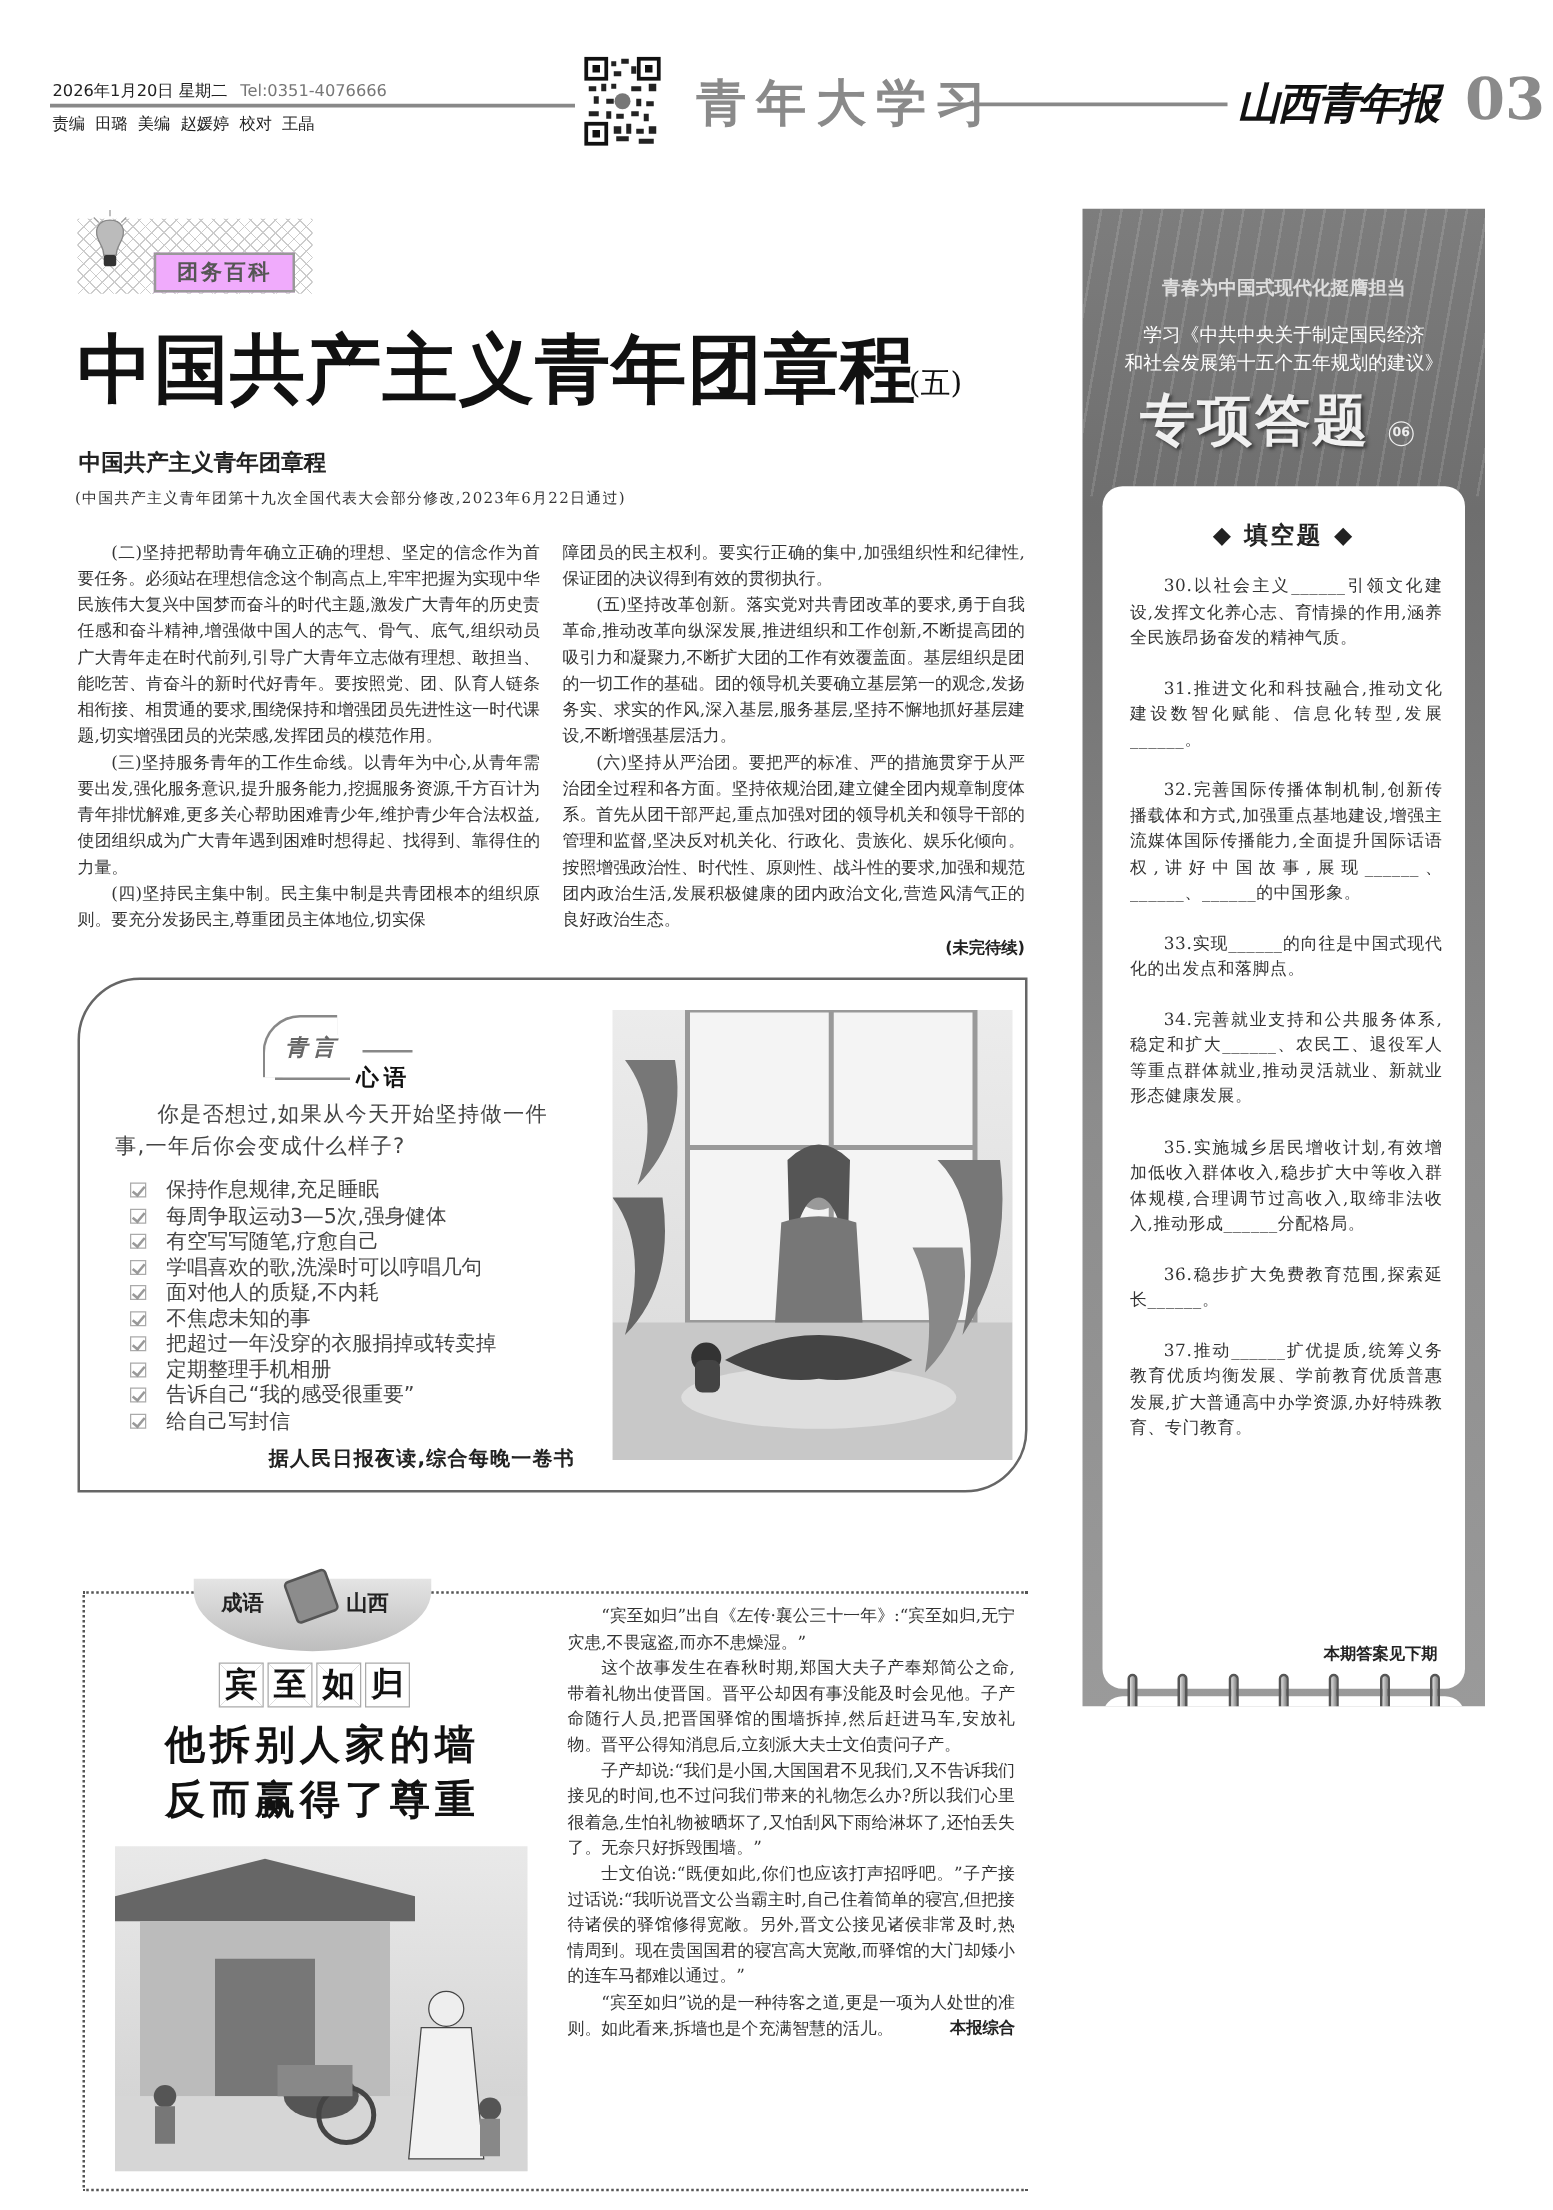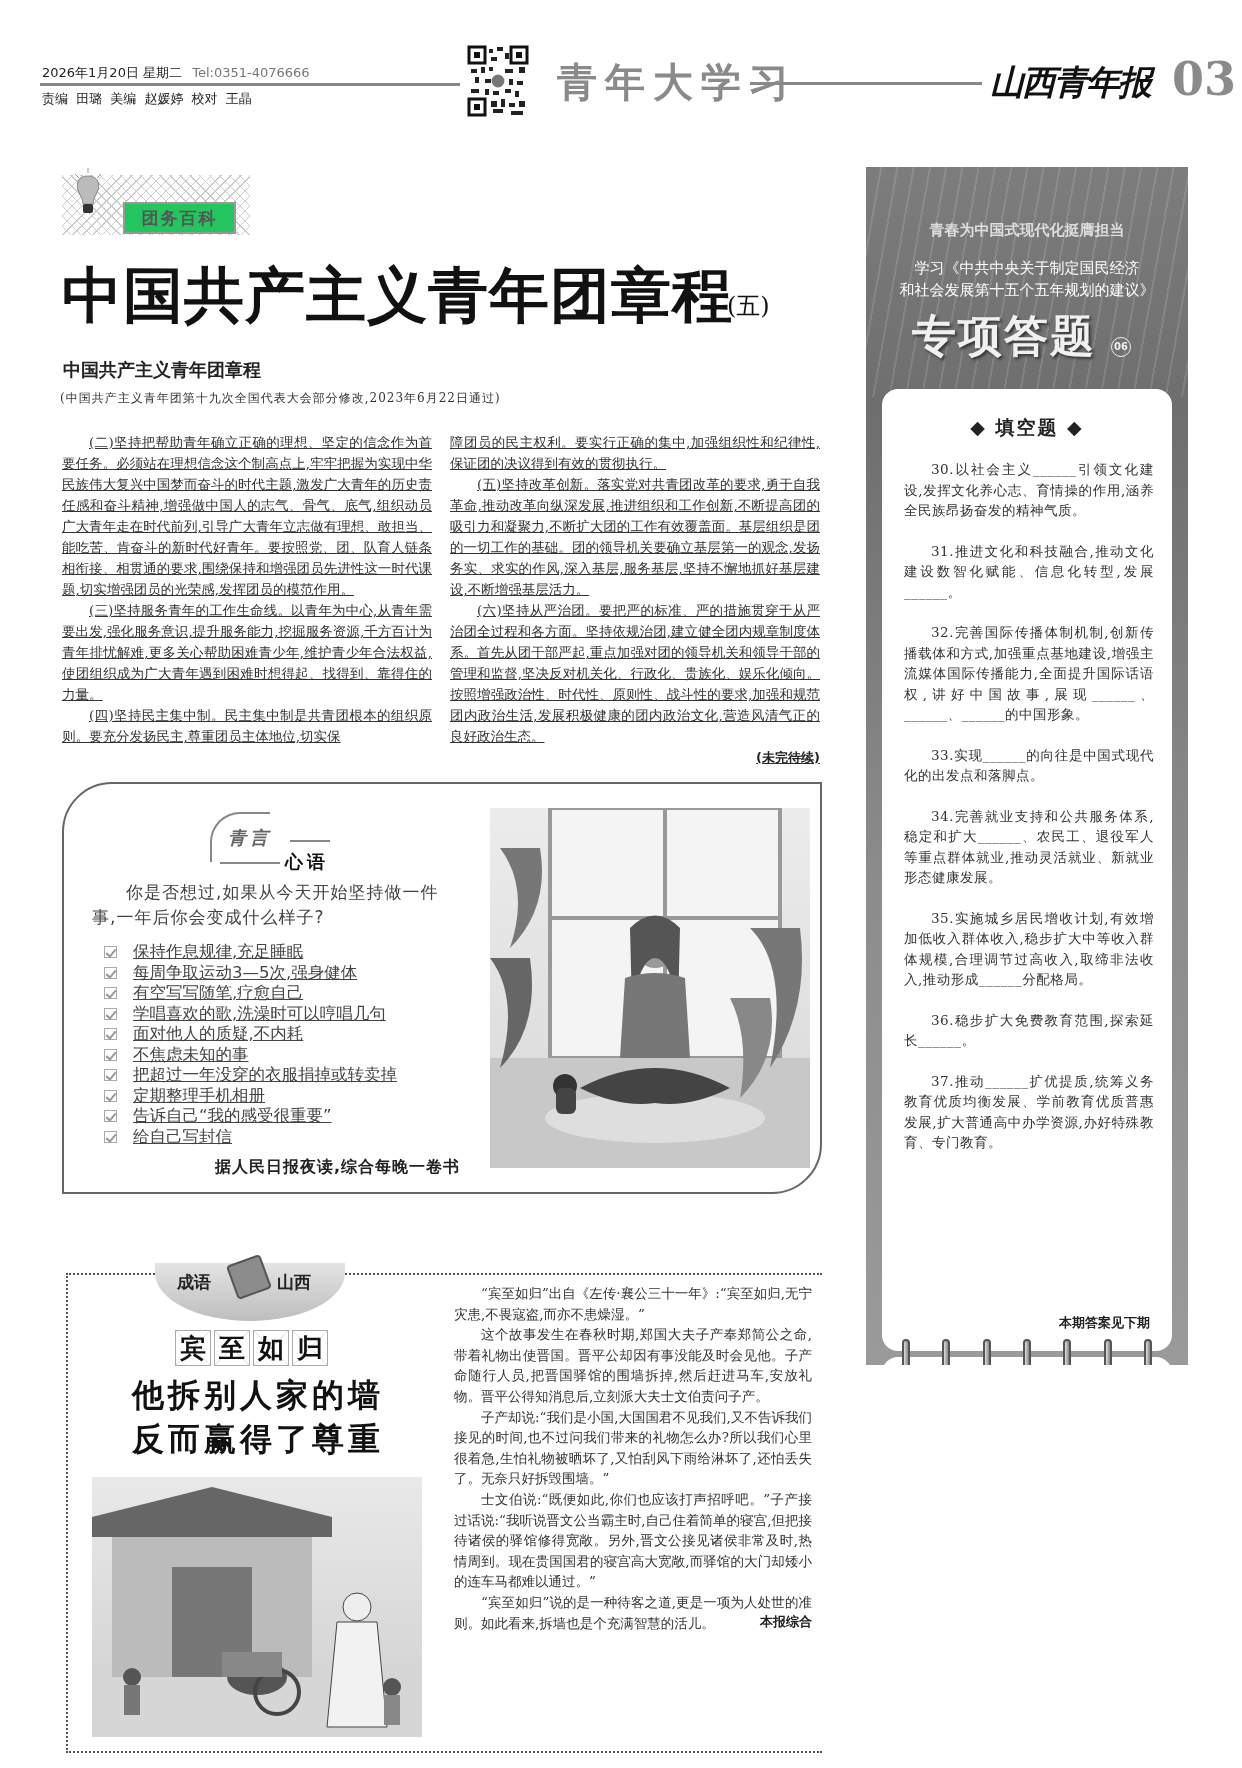--- a/index.html
+++ b/index.html
@@ -16,45 +16,45 @@
   .hdr-qr { left: 467px; top: 45px; width: 62px; height: 72px; }
   .hdr-section { position: absolute; left: 557px; top: 55px; font: bold 40px "DejaVu Serif", serif; color: #8a8a8a; letter-spacing: 8px; white-space: nowrap; }
   .hdr-line2 { position: absolute; left: 750px; top: 82px; width: 232px; height: 3px; background: #888; }
   .hdr-paper { position: absolute; left: 990px; top: 60px; font: italic bold 34px "DejaVu Serif", serif; color: #111; letter-spacing: -2px; white-space: nowrap; }
   .hdr-page { position: absolute; left: 1172px; top: 52px; font: bold 46px "DejaVu Serif", serif; color: #8a8a8a; }
 
   
   .badge-wrap { position: absolute; left: 62px; top: 175px; width: 188px; height: 60px;
     background-image: repeating-linear-gradient(45deg, transparent 0 6px, #ccc 6px 7px), repeating-linear-gradient(-45deg, transparent 0 6px, #ccc 6px 7px); }
   .bulb { position: absolute; left: 72px; top: 168px; width: 32px; height: 48px; }
-  .badge-box { position: absolute; left: 123px; top: 202px; width: 113px; height: 32px; border: 2px solid #999; background: #22c55e; font: bold 17px "DejaVu Sans", sans-serif; color: #555; text-align: center; line-height: 28px; letter-spacing: 2px; }
+  .badge-box { position: absolute; left: 123px; top: 202px; width: 113px; height: 32px; border: 2px solid #999; background: #f0abfc; font: bold 17px "DejaVu Sans", sans-serif; color: #555; text-align: center; line-height: 28px; letter-spacing: 2px; }
 
   
   .main-title { position: absolute; left: 62px; top: 256px; font: bold 60px "DejaVu Serif", serif; color: #111; letter-spacing: 1px; white-space: nowrap; }
   .main-title-sub { position: absolute; left: 727px; top: 290px; font: 24px "DejaVu Serif", serif; color: #111; }
   .sub-heading { position: absolute; left: 63px; top: 358px; font: bold 18px "DejaVu Sans", sans-serif; color: #222; }
   .sub-note { position: absolute; left: 60px; top: 390px; font: 12px "DejaVu Serif", serif; color: #333; letter-spacing: 1px; white-space: nowrap; }
 
-  .col { position: absolute; font: 13.5px/21px "DejaVu Serif", serif; color: #333; text-align: justify; text-decoration: underline; }
+  .col { position: absolute; font: 13.5px/21px "DejaVu Serif", serif; color: #333; text-align: justify; }
   .col p { text-indent: 2em; }
   .col1 { left: 62px; top: 432px; width: 370px; }
   .col2 { left: 450px; top: 432px; width: 370px; }
   .to-be-cont { text-align: right; font: bold 13px "DejaVu Sans", sans-serif; color: #222; margin-top: 2px; text-indent: 0 !important; }
 
   
   .hw-box { position: absolute; left: 62px; top: 782px; width: 760px; height: 412px; border: 2px solid #666; border-radius: 50px 0 50px 0; overflow: hidden; }
   .hw-logo { position: absolute; left: 210px; top: 812px; width: 150px; height: 60px; }
   .hw-logo .circ { position: absolute; left: 0; top: 0; width: 60px; height: 50px; border: 2px solid #888; border-right: none; border-bottom: none; border-radius: 30px 0 0 0; }
   .hw-logo .q1 { position: absolute; left: 18px; top: 14px; font: italic bold 18px "DejaVu Serif", serif; color: #666; letter-spacing: 4px; }
   .hw-logo .q2 { position: absolute; left: 75px; top: 38px; font: bold 18px "DejaVu Serif", serif; color: #111; letter-spacing: 4px; }
   .hw-logo .l1 { position: absolute; left: 80px; top: 28px; width: 40px; height: 2px; background: #888; }
   .hw-logo .l2 { position: absolute; left: 10px; top: 50px; width: 60px; height: 2px; background: #888; }
   .hw-intro { position: absolute; left: 92px; top: 880px; width: 370px; font: 17px/25px "DejaVu Sans", sans-serif; color: #444; text-indent: 2em; letter-spacing: 1px; }
   .hw-list { position: absolute; left: 104px; top: 942px; list-style: none; }
-  .hw-list li { font: 16.5px/20.5px "DejaVu Sans", sans-serif; color: #444; white-space: nowrap; text-decoration: underline; }
+  .hw-list li { font: 16.5px/20.5px "DejaVu Sans", sans-serif; color: #444; white-space: nowrap; }
   .hw-list .chk { display: inline-block; width: 13px; height: 12px; border: 1px solid #aaa; margin-right: 16px; position: relative; vertical-align: -1px; }
   .hw-list .chk::after { content: ""; position: absolute; left: 3px; top: 0px; width: 4px; height: 8px; border-right: 2px solid #999; border-bottom: 2px solid #999; transform: rotate(40deg); }
   .hw-source { position: absolute; left: 215px; top: 1157px; font: bold 16px "DejaVu Sans", sans-serif; color: #222; letter-spacing: 1px; }
   .hw-illus { position: absolute; left: 490px; top: 808px; width: 320px; height: 360px; background: linear-gradient(#ececec, #d8d8d8); overflow: hidden; }
 
   
   .idiom-box { position: absolute; left: 66px; top: 1273px; width: 756px; height: 480px; border-top: 2px dotted #555; border-bottom: 2px dotted #555; border-left: 2px dotted #555; }
   .idiom-tab { position: absolute; left: 155px; top: 1263px; width: 190px; height: 58px; background: linear-gradient(#e4e4e4, #bdbdbd); border-radius: 0 0 95px 95px / 0 0 48px 48px; }
   .idiom-tab .t1 { position: absolute; left: 22px; top: 8px; font: bold 17px "DejaVu Sans", sans-serif; color: #222; }
   .idiom-tab .t2 { position: absolute; left: 122px; top: 8px; font: bold 17px "DejaVu Sans", sans-serif; color: #222; }

